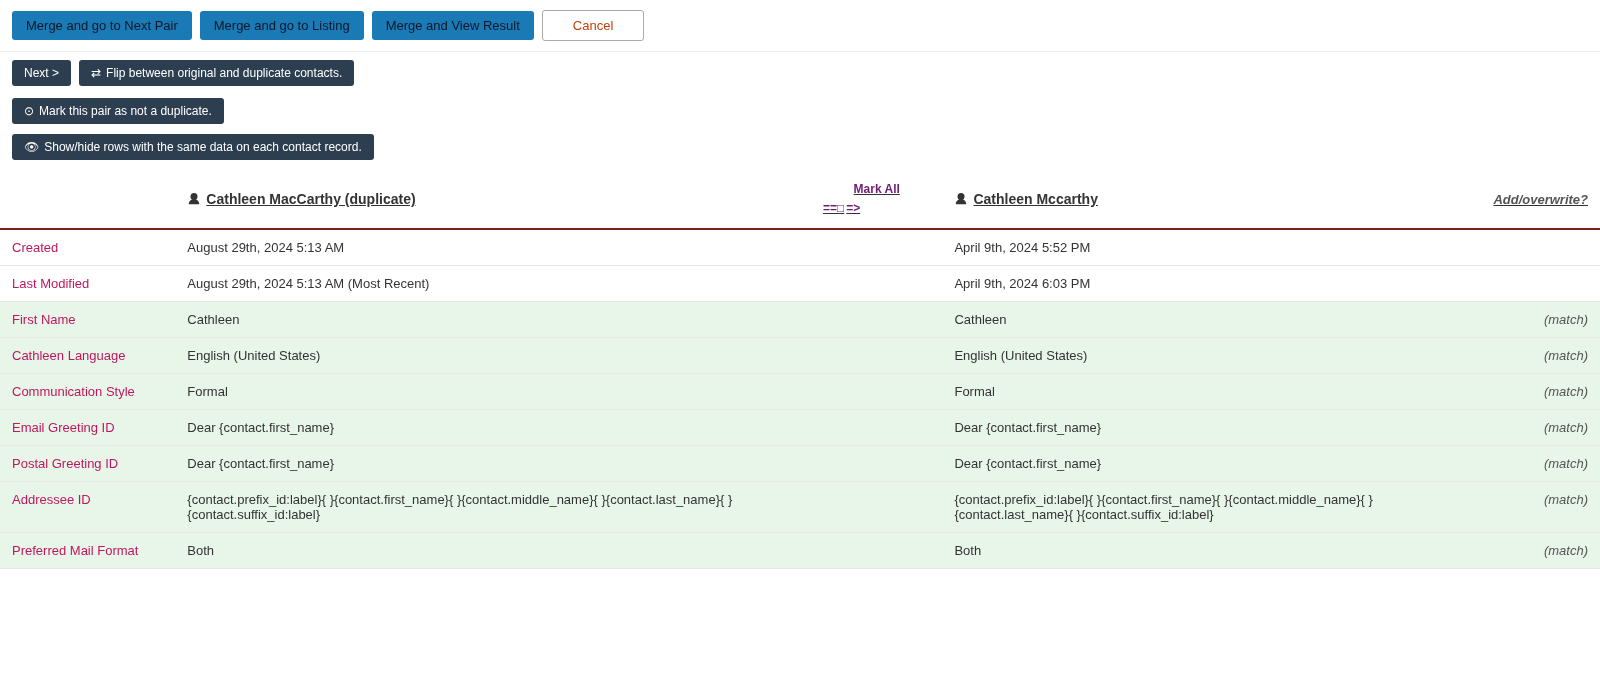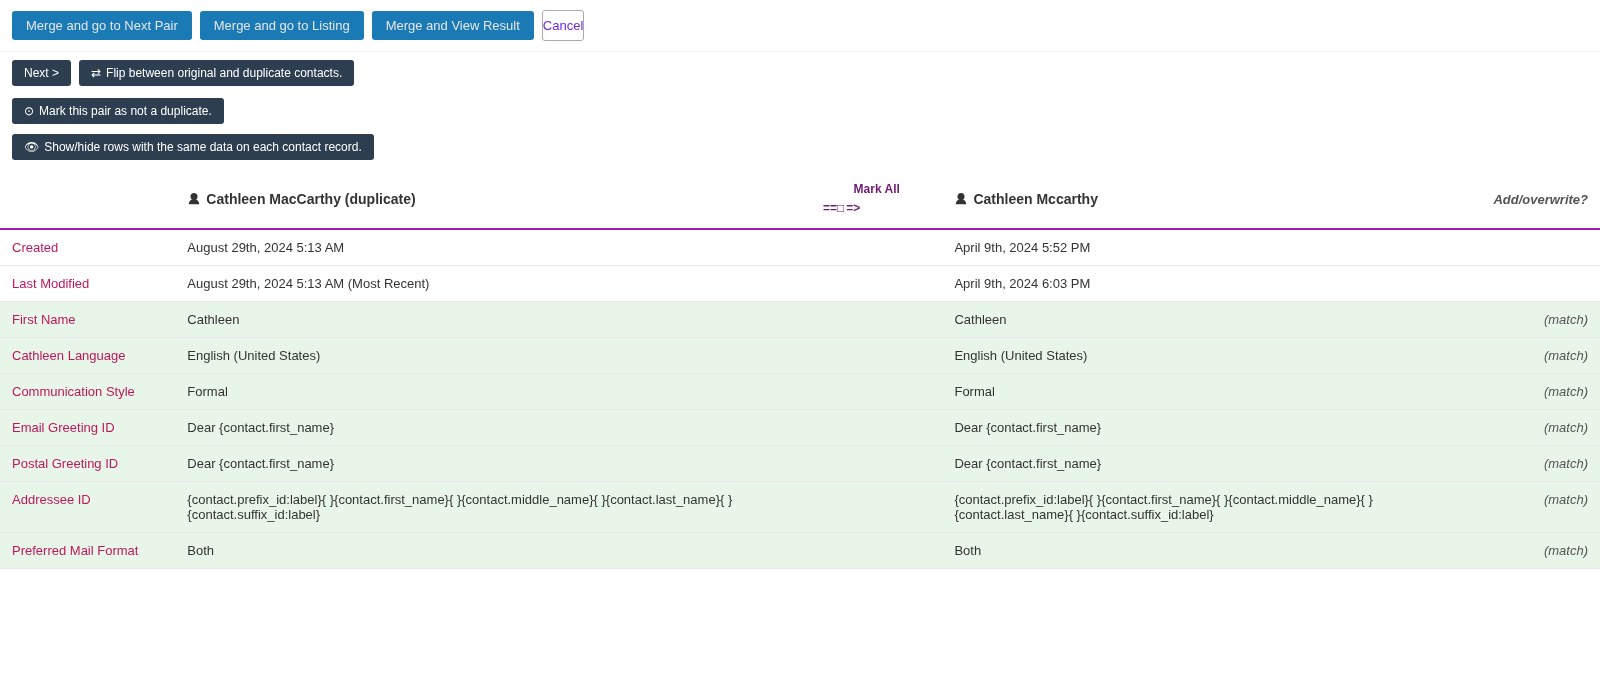--- a/index.html
+++ b/index.html
@@ -8,33 +8,33 @@
     .toolbar {
       padding: 10px 12px;
       display: flex;
       align-items: center;
       gap: 8px;
       border-bottom: 1px solid #eee;
     }
 
     .btn-primary {
       background: #1a7ab5;
-      color: #e5e5e5;
+      color: #0f172a;
       border: none;
       padding: 7px 14px;
       border-radius: 3px;
       cursor: pointer;
       font-size: 13px;
     }
 
     .btn-outline {
       background: #fff;
-      color: #6d28d9;
+      color: #c2410c;
       border: 1px solid #aaa;
-      padding: 7px 0;
+      padding: 7px 30px;
       border-radius: 3px;
       cursor: pointer;
       font-size: 13px;
     }
 
     .secondary-toolbar {
       padding: 8px 12px;
       display: flex;
       align-items: center;
       gap: 8px;
@@ -58,21 +58,22 @@
       width: 100%;
       overflow-x: auto;
     }
 
     table {
       width: 100%;
       border-collapse: collapse;
     }
 
     thead tr {
-      border-bottom: 2px solid #a21caf;
+      border-bottom: 2px solid #7f1d1d;
+      text-decoration: underline;
     }
 
     thead th {
       padding: 10px 12px;
       text-align: left;
       font-weight: bold;
       font-size: 13px;
       vertical-align: middle;
     }
 

